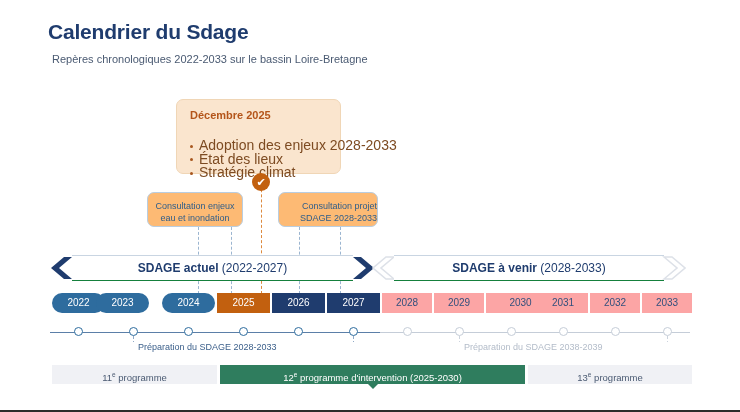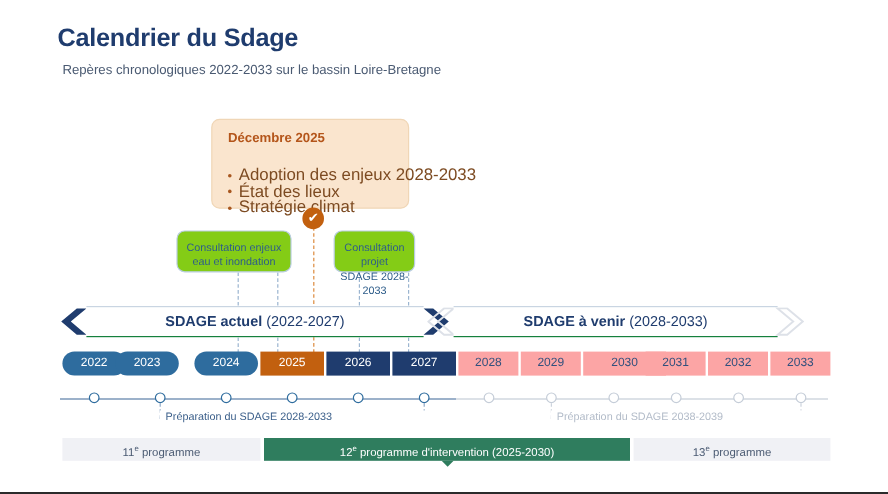--- a/index.html
+++ b/index.html
@@ -106,33 +106,33 @@
     border-left: 1px dashed #9bb5d0;
     z-index: 1;
   }
   .vline.orange {
     border-left: 1px dashed #dd8a3e;
   }
 
   
   .consult-box {
     position: absolute;
-    background: #84cc16;
+    background: #fdba74;
     border: 1px solid #b9cde0;
     border-radius: 7px;
     box-sizing: border-box;
     font-size: 9px;
     line-height: 12px;
     color: #2e5d8a;
     text-align: center;
     padding-top: 7px;
     z-index: 3;
   }
   .consult-a { left: 147px; top: 192px; width: 96px; height: 35px; }
-  .consult-b { left: 278px; top: 192px; width: 68px; height: 35px; }
+  .consult-b { left: 278px; top: 192px; width: 100px; height: 35px; text-align: right; }
 
   
   .banner {
     position: absolute;
     top: 255px;
     height: 26px;
     box-sizing: border-box;
     z-index: 4;
   }
   .banner .bar {
@@ -155,21 +155,21 @@
 
   .chev {
     position: absolute;
     top: 1px;
     width: 24px;
     height: 24px;
   }
   .chev svg { display: block; }
 
   .banner-current { left: 50px; width: 325px; }
-  .banner-future  { left: 356px; width: 314px; }
+  .banner-future  { left: 372px; width: 314px; }
 
   
   .chip {
     position: absolute;
     top: 293px;
     height: 20px;
     line-height: 20px;
     text-align: center;
     font-size: 10px;
     color: #ffffff;

